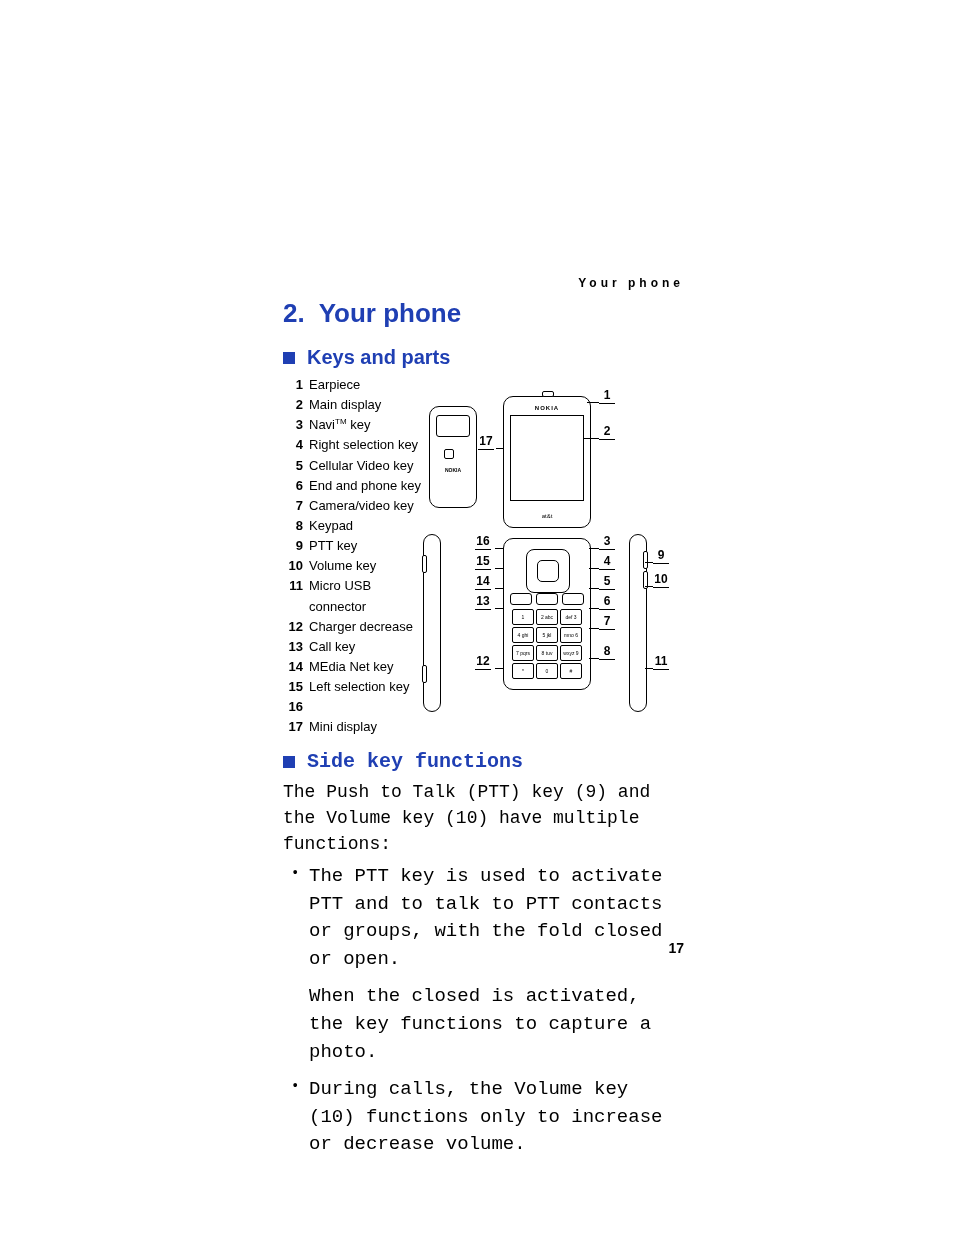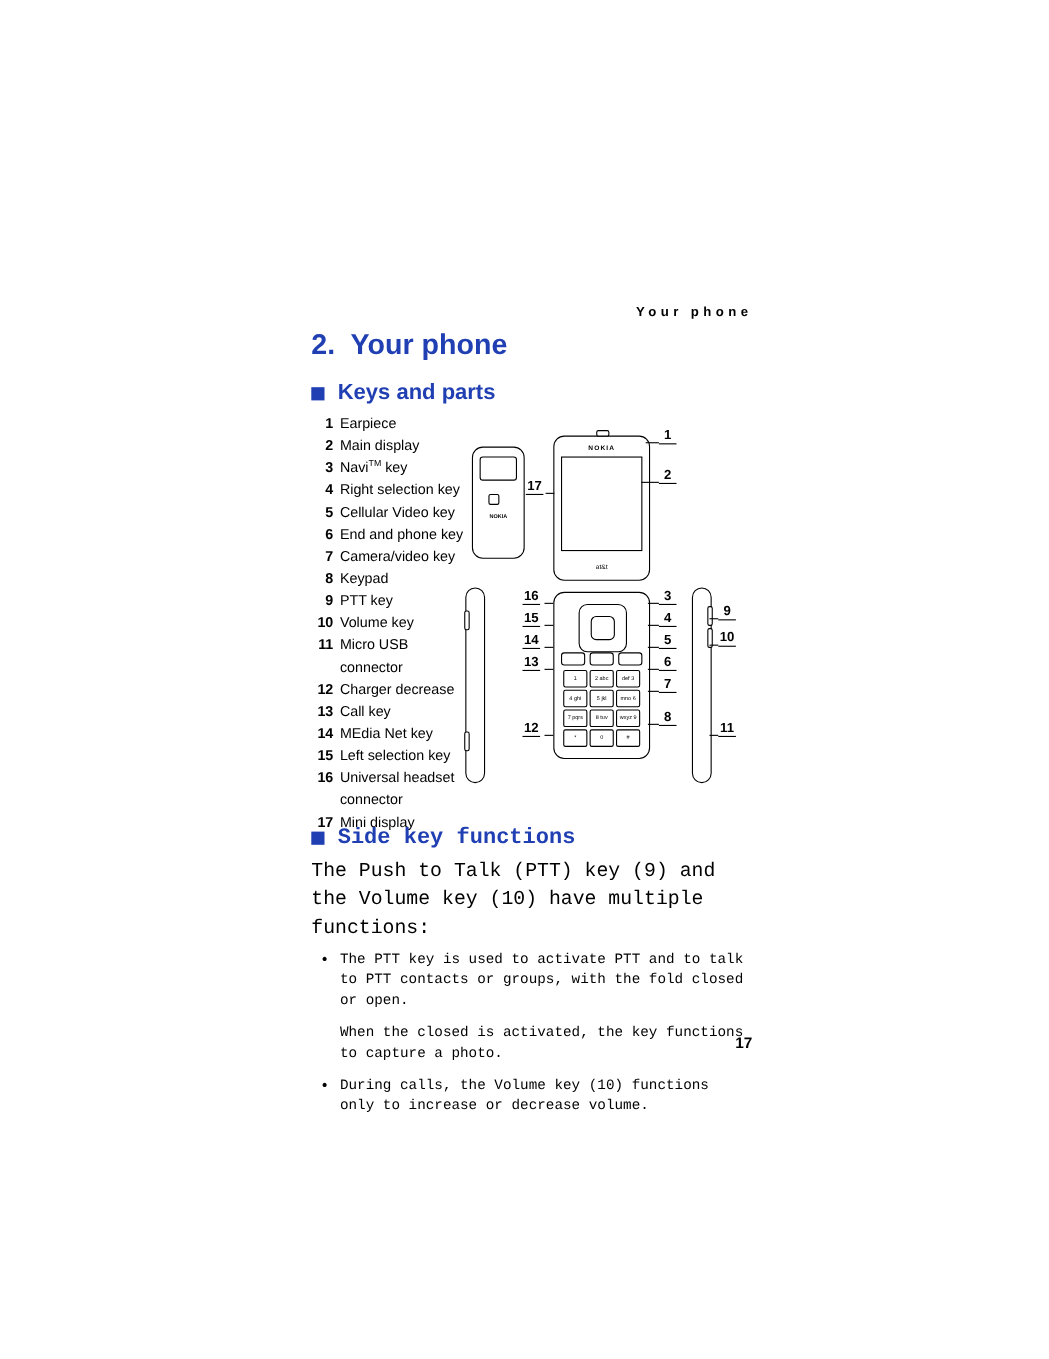--- a/index.html
+++ b/index.html
@@ -275,21 +275,21 @@
   .bodytext {
     font-size: 18px;
     line-height: 1.45;
     margin: 6px 0;
   }
   .bullets { margin: 4px 0 0 0; padding: 0; }
   .bullets li {
     list-style: none;
     position: relative;
     padding-left: 26px;
-    font-size: 13px;
+    font-size: 19px;
     line-height: 1.45;
     margin-bottom: 10px;
   }
   .bullets li::before {
     content: "•";
     position: absolute;
     left: 8px;
     font-size: 14px;
   }
   .subpara {
@@ -376,21 +376,20 @@
         <div class="row">
           <div class="num">14</div>
           <div class="label">MEdia Net key</div>
         </div>
         <div class="row">
           <div class="num">15</div>
           <div class="label">Left selection key</div>
         </div>
         <div class="row">
           <div class="num">16</div>
-          <div class="label">Universal headset connector</div>
         </div>
         <div class="row">
           <div class="num">17</div>
           <div class="label">Mini display</div>
         </div>
       </div>
   </div>
 
   <div class="diagram">
 

